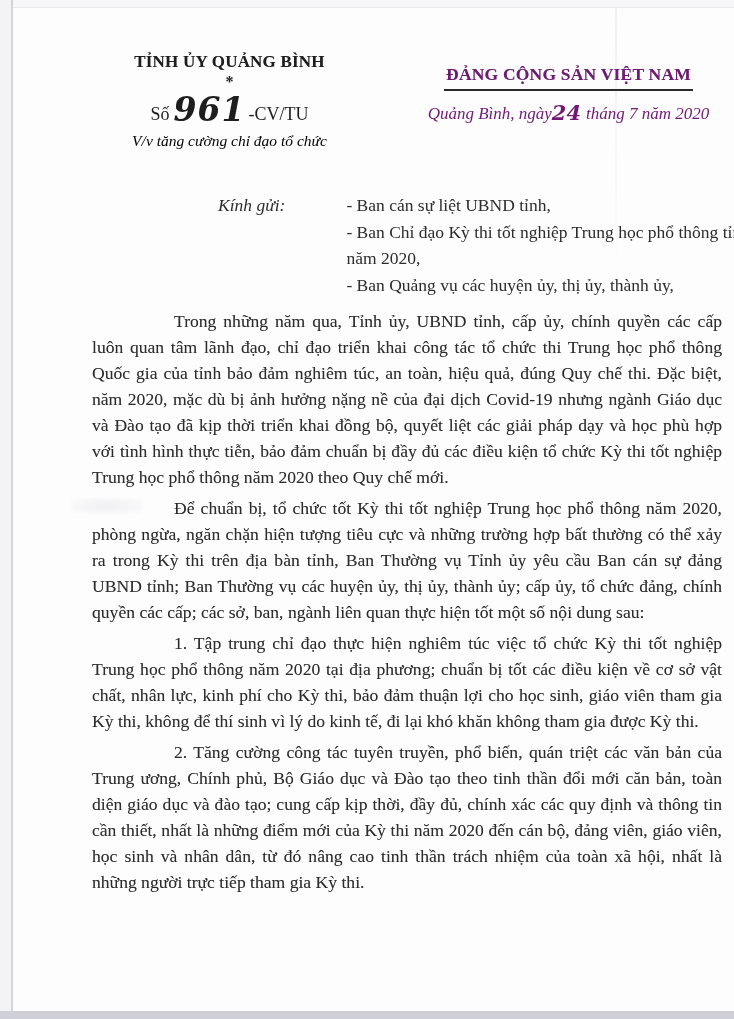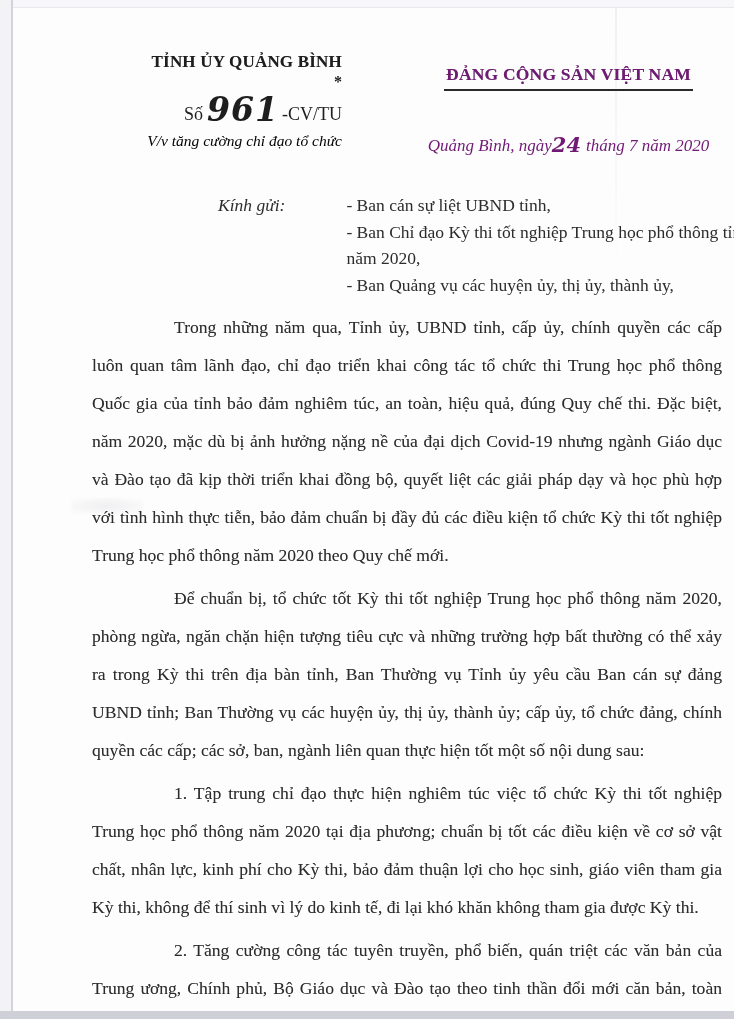--- a/index.html
+++ b/index.html
@@ -57,21 +57,21 @@
     width: 72px; height: 16px;
     background: radial-gradient(ellipse at center, rgba(60,60,70,0.07), rgba(60,60,70,0));
     filter: blur(1px);
   }
 
   
   .hdr-left {
     position: absolute;
     left: 104px; top: 44px;
     width: 225px;
-    text-align: right;
+    text-align: center;
     color: #1e1e1e;
   }
   .org {
     font-weight: bold;
     font-size: 17px;
     letter-spacing: 0.2px;
     text-shadow: 0 0 0.5px rgba(0,0,0,0.35);
   }
   .star {
     font-size: 16px;
@@ -121,21 +121,21 @@
     white-space: nowrap;
   }
   .party-inner {
     display: inline-block;
     border-bottom: 2px solid #2a2a2a;
     padding: 0 2px 4px 2px;
   }
   .dateline {
     font-style: italic;
     font-size: 17px;
-    margin-top: 40px;
+    margin-top: 8px;
     white-space: nowrap;
     text-align: center;
   }
   .hand.day {
     font-size: 21px;
     margin-right: 5px;
     position: relative;
     top: 1px;
   }
 
@@ -162,21 +162,21 @@
 
   
   .bodytext {
     position: absolute;
     left: 79px; top: 300px;
     width: 630px;
   }
   .bodytext p {
     margin: 0 0 5px 0;
     font-size: 17.6px;
-    line-height: 38px;
+    line-height: 26px;
     text-align: justify;
     text-indent: 82px;
     color: #2c2c2c;
     text-shadow: 0 0 0.4px rgba(0,0,0,0.25);
   }
 </style>
 </head>
 <body>
 
 <div class="stage">

